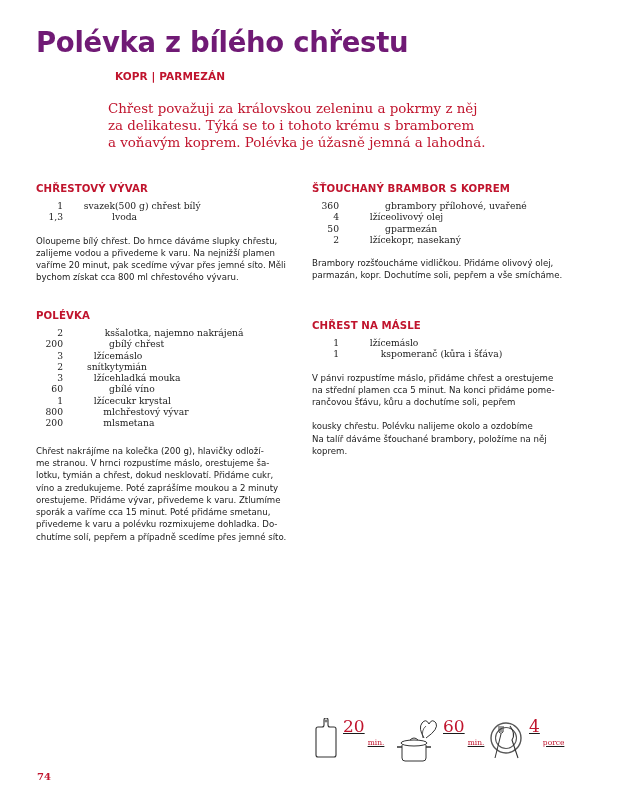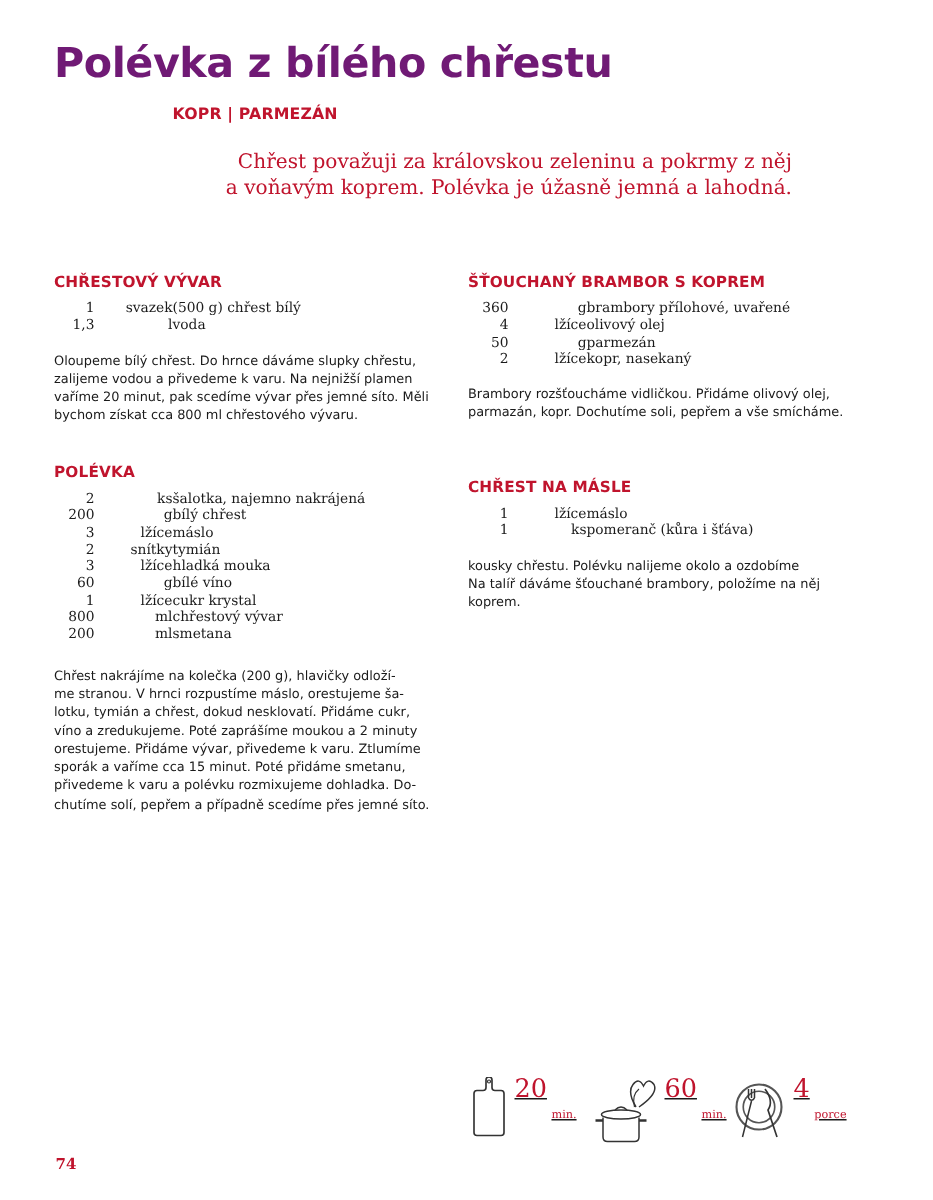--- a/index.html
+++ b/index.html
@@ -15,21 +15,21 @@
   .subtitle {
     position: absolute; left: 115px; top: 70px; margin: 0;
     font-family: "DejaVu Sans", sans-serif; font-weight: bold; font-size: 10.5px;
     color: #c0142d; letter-spacing: 0.1px; white-space: nowrap;
   }
   .intro {
     position: absolute; left: 108px; top: 100px; width: 420px; margin: 0;
     font-family: "DejaVu Serif", serif; font-size: 13.4px; line-height: 17px;
     color: #c0142d;
   }
-  .intro span { display: block; white-space: nowrap; text-align: right; }
+  .intro span { display: block; white-space: nowrap; }
   .section { position: absolute; width: 270px; }
   .section h2 {
     margin: 0 0 6px 0; font-family: "DejaVu Sans", sans-serif; font-weight: bold;
     font-size: 10.2px; color: #c0142d; letter-spacing: 0.1px; white-space: nowrap;
   }
   .ing { margin: 0; padding: 0; list-style: none; font-family: "DejaVu Serif", serif; font-size: 9.2px; line-height: 11.3px; }
   .ing li { display: flex; white-space: nowrap; }
   .ing .qty { width: 27px; text-align: right; padding-right: 4px; }
   .ing .unit { width: 48px; text-align: right; }
   .ing .item { flex: 1; }
@@ -49,20 +49,21 @@
   .meta .unitlbl { font-family: "DejaVu Serif", serif; font-size: 7.5px; color: #c0142d; margin-left: 3px; align-self: flex-start; margin-top: 20px; }
 </style>
 </head>
 <body>
 
 <h1 class="title">Polévka z bílého chřestu</h1>
 <div class="subtitle">KOPR | PARMEZÁN</div>
 
 <p class="intro">
   <span>Chřest považuji za královskou zeleninu a pokrmy z něj</span>
+  <span>za delikatesu. Týká se to i tohoto krému s bramborem</span>
   <span>a voňavým koprem. Polévka je úžasně jemná a lahodná.</span>
 </p>
 
 <div class="section" style="left:36px; top:183px;">
   <h2>CHŘESTOVÝ VÝVAR</h2>
   <ul class="ing">
     <li>
       <span class="qty">1</span>
       <span class="unit">svazek</span>
       <span class="item">(500 g) chřest bílý</span>
@@ -179,20 +180,25 @@
         <span class="qty">1</span>
         <span class="unit">lžíce</span>
         <span class="item">máslo</span>
       </li>
     <li>
         <span class="qty">1</span>
         <span class="unit">ks</span>
         <span class="item">pomeranč (kůra i šťáva)</span>
       </li>
   </ul>
+  <p class="body-text">
+    <span>V pánvi rozpustíme máslo, přidáme chřest a orestujeme</span>
+    <span>na střední plamen cca 5 minut. Na konci přidáme pome-</span>
+    <span>rančovou šťávu, kůru a dochutíme soli, pepřem</span>
+  </p>
   <p class="body-text second">
     <span>kousky chřestu. Polévku nalijeme okolo a ozdobíme</span>
     <span>Na talíř dáváme šťouchané brambory, položíme na něj</span>
     <span>koprem.</span>
   </p>
 </div>
 
 <div class="meta" style="left:314px;">
   <svg width="24" height="40" viewBox="0 0 24 40">
     <path d="M10 2 Q10 0 12 0 Q14 0 14 2 L14 7 Q14 9 16 9 L20 9 Q22 9 22 11 L22 37 Q22 39 20 39 L4 39 Q2 39 2 37 L2 11 Q2 9 4 9 L8 9 Q10 9 10 7 Z" fill="none" stroke="#333" stroke-width="1.1"></path>

